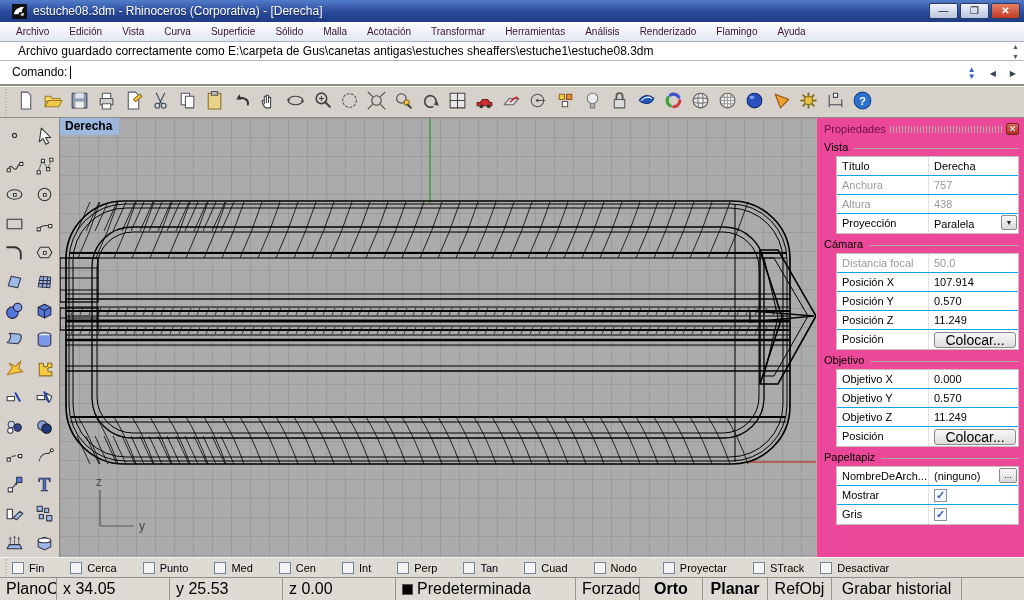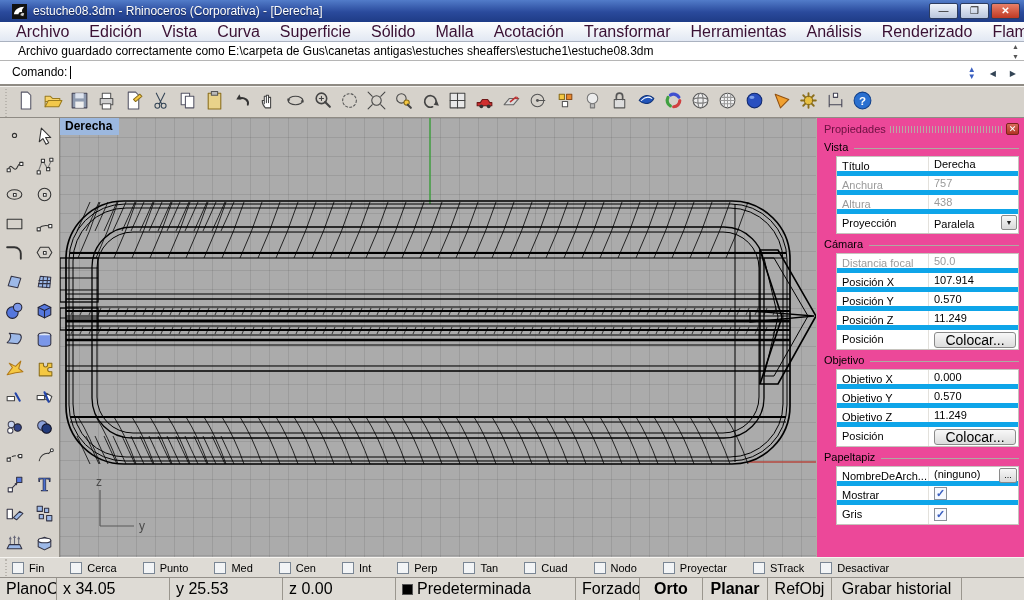--- a/index.html
+++ b/index.html
@@ -7,21 +7,21 @@
 
   
   .titlebar { height:22px; background:linear-gradient(#527cc9,#2a4a9c 55%,#1e3b86); display:flex; align-items:center; color:#fff; font-size:12px; padding-left:12px; }
   .app-icon { width:15px; height:15px; margin-right:6px; flex:0 0 auto; }
   .title-text { flex:1; text-shadow:0 1px 1px rgba(0,0,0,.5); white-space:nowrap; overflow:hidden; }
   .winbtns { display:flex; gap:2px; margin-right:4px; }
   .winbtn { width:29px; height:16px; border:1px solid #2c3c60; border-radius:2px; background:linear-gradient(#eef3fb,#b9c6dd); color:#222; font-size:10px; line-height:14px; text-align:center; }
   .winbtn.close { background:linear-gradient(#ea8068,#c03a24); color:#fff; font-weight:bold; }
 
   
-  .menubar { height:20px; background:linear-gradient(#fefefe,#e2e8f3); border-bottom:1px solid #aab2c0; display:flex; align-items:center; font-size:16px; color:#3a1033; padding-left:6px; }
+  .menubar { height:20px; background:linear-gradient(#fefefe,#e2e8f3); border-bottom:1px solid #aab2c0; display:flex; align-items:center; font-size:10px; color:#3a1033; padding-left:6px; }
   .menu-item { padding:2px 10px; cursor:default; }
 
   
   .cmdarea { height:44px; background:#fff; border-bottom:2px solid #8f8b84; position:relative; font-size:12px; color:#000; }
   .cmd-history { height:19px; line-height:19px; border-bottom:1px solid #b5b5b5; padding-left:18px; white-space:nowrap; overflow:hidden; }
   .cmd-line { height:24px; line-height:23px; padding-left:12px; }
   .caret { display:inline-block; width:1px; height:13px; background:#000; vertical-align:middle; margin-left:3px; }
   .hist-scroll { position:absolute; right:2px; top:1px; width:13px; height:17px; display:flex; flex-direction:column; justify-content:space-between; font-size:7px; color:#555; text-align:center; }
   .cmd-ctrls { position:absolute; right:8px; top:24px; display:flex; align-items:center; gap:14px; font-size:8px; color:#345; }
   .spinner { display:flex; flex-direction:column; line-height:7px; color:#3a5fc0; }
@@ -48,21 +48,21 @@
   .panel { width:208px; background:#ec4899; border-left:1px solid #b0aca4; font-size:11px; padding:3px 5px 0 7px; color:#000; }
   .panel-header { display:flex; align-items:center; height:16px; margin-bottom:2px; }
   .panel-title { color:#6b1040; margin-right:4px; }
   .panel-dots { flex:1; height:7px; background-image:repeating-linear-gradient(90deg,#b4b0a8 0 1px, transparent 1px 3px); background-size:100% 1px; background-repeat:repeat-y; background-position:0 0,0 3px,0 6px; opacity:.9; }
   .panel-close { width:13px; height:12px; background:linear-gradient(#d86a5a,#b23224); border:1px solid #7a241a; border-radius:2px; color:#fff; font-size:9px; line-height:10px; text-align:center; margin-left:4px; }
   .psection { margin-top:4px; }
   .psec-head { display:flex; align-items:center; margin-bottom:3px; }
   .psec-label { margin-right:6px; }
   .psec-line { flex:1; border-bottom:1px solid #aeaaa2; height:1px; margin-top:3px; }
   .ptable { margin-left:12px; border:1px solid #c6c3bd; background:#fff; }
-  .prow { display:flex; height:19px; border-bottom:5px solid #0ea5e9; }
+  .prow { display:flex; height:19px; border-bottom:1px solid #0ea5e9; }
   .prow:last-child { border-bottom:none; }
   .plabel { width:92px; padding-left:5px; line-height:18px; border-right:1px solid #e3e1dc; overflow:hidden; white-space:nowrap; }
   .pvalue { flex:1; padding-left:5px; line-height:18px; position:relative; display:flex; align-items:center; }
   .prow.disabled .plabel, .prow.disabled .pvalue { color:#9a9a9a; }
   .combo-btn { position:absolute; right:1px; top:1px; width:16px; height:15px; background:linear-gradient(#f7f7f7,#d9d9d9); border:1px solid #8a8a8a; border-radius:2px; font-size:7px; line-height:13px; text-align:center; color:#222; }
   .pbutton { width:100%; margin:1px 2px 1px 0; height:16px; background:linear-gradient(#f8f8f8,#dcdcdc); border:1px solid #8a8a8a; border-radius:3px; font-size:14px; line-height:14px; text-align:center; }
   .dots-btn { position:absolute; right:1px; top:1px; width:18px; height:15px; background:linear-gradient(#f7f7f7,#d9d9d9); border:1px solid #8a8a8a; border-radius:2px; font-size:9px; line-height:12px; text-align:center; }
   .pcheck { width:13px; height:13px; border:1px solid #8a9099; background:#f6f9ff; font-size:11px; line-height:11px; text-align:center; color:#3a5fc0; font-weight:bold; }
 
   

